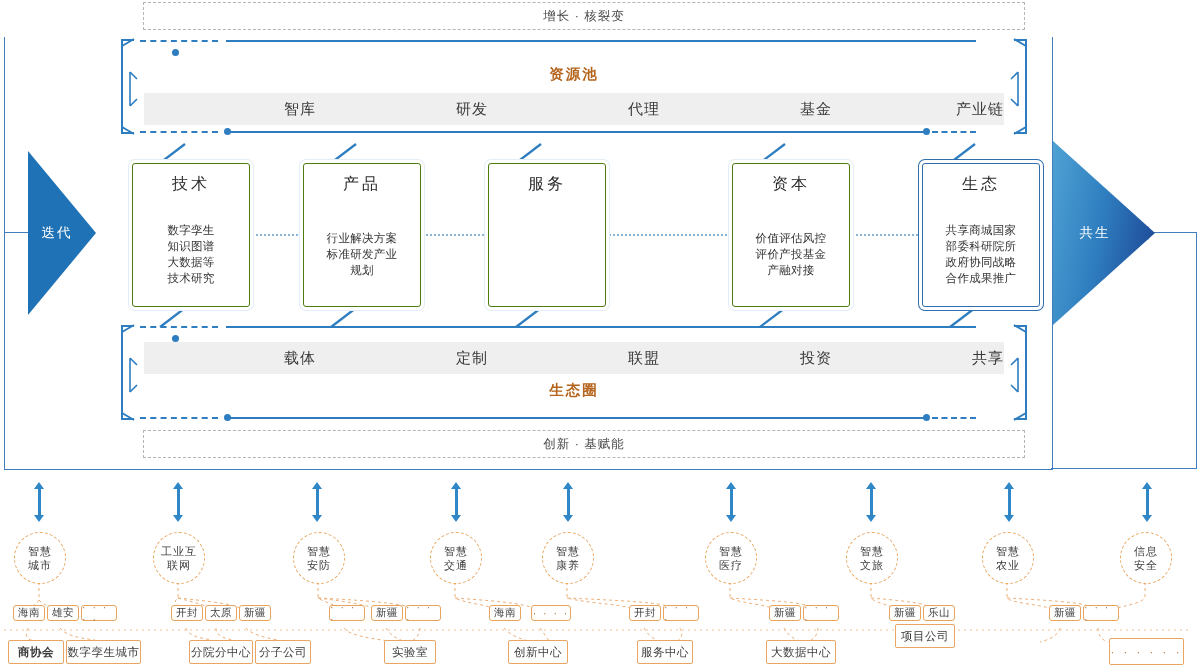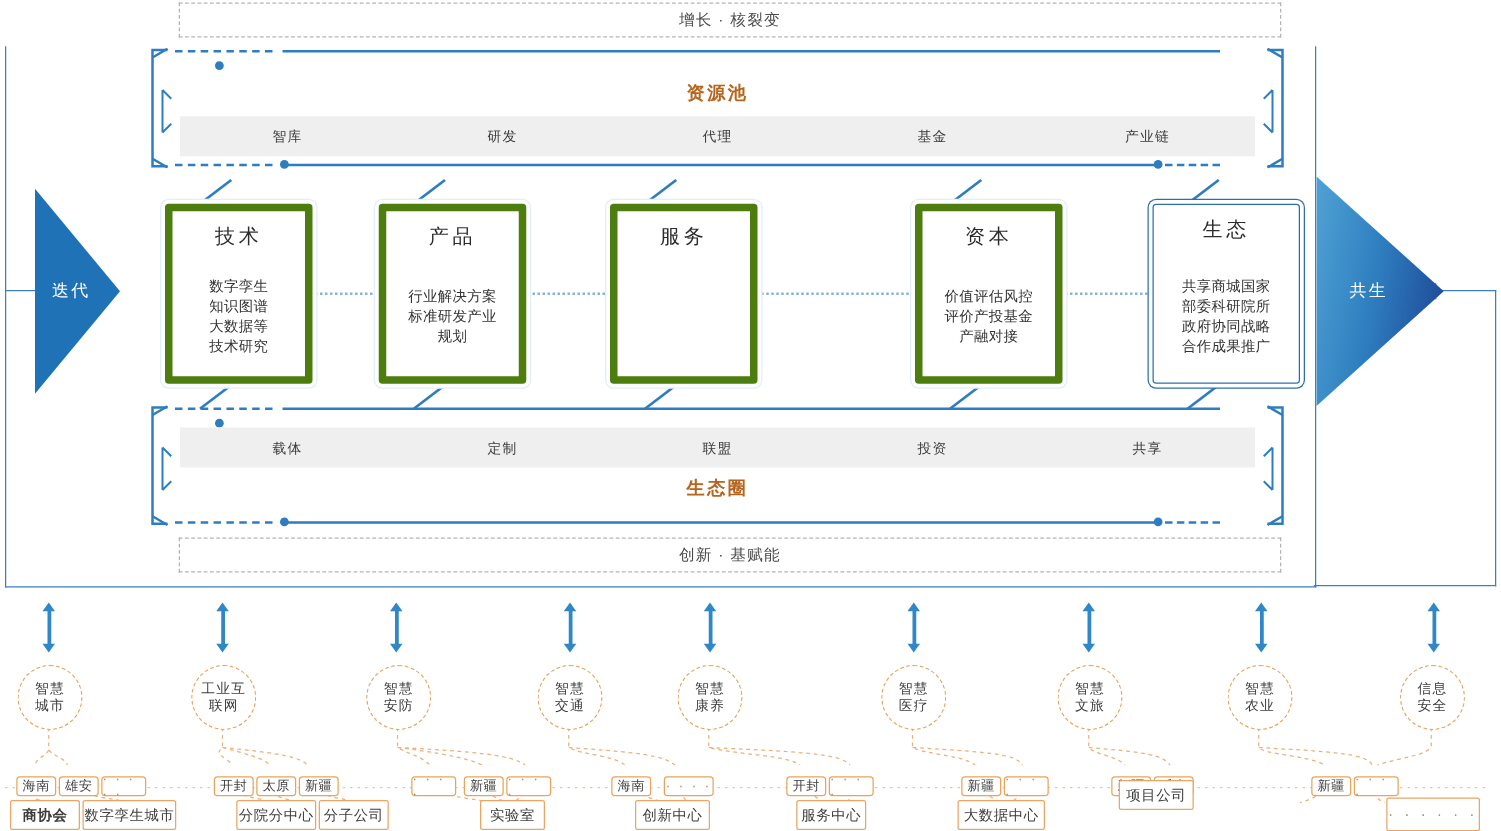--- a/index.html
+++ b/index.html
@@ -24,31 +24,31 @@
     border:1px solid #3f7fbf;
     background:transparent;
   }
   .bar-title{
     font-size:14.5px;font-weight:bold;color:#b5651d;letter-spacing:2px;
   }
   .bar-strip{
     background:#efefef;display:flex;align-items:center;
   }
   .bar-cell{
-    flex:1 1 0;text-align:center;font-size:11px;color:#3a3a3a;letter-spacing:1px;
+    flex:1 1 0;text-align:right;font-size:15px;color:#3a3a3a;letter-spacing:1px;
   }
 
   .dline{position:absolute;background:#2e7dc0;height:2px;}
   .ddash{position:absolute;height:0;border-top:2px dashed #2e7dc0;}
   .dot{position:absolute;width:7px;height:7px;border-radius:50%;background:#2e7dc0;}
 
   
   .card{
     position:absolute;background:#fff;
-    border:6px solid #4d7c0f;
+    border:1px solid #4d7c0f;
     border-radius:3px;
     box-shadow:0 0 0 3px #fff, 0 0 0 4px #e3eef7;
     display:flex;flex-direction:column;align-items:center;
     padding-top:10px;box-sizing:border-box;
   }
   .card.hl{
     border:1px solid #2f6fae;
     box-shadow:0 0 0 3px #fff, 0 0 0 4px #2f6fae;
     justify-content:center;
   }
@@ -86,21 +86,21 @@
     border:1px dashed #e8a45c;
     display:flex;align-items:center;justify-content:center;
     font-size:11px;line-height:14px;color:#3c3c3c;text-align:center;
     letter-spacing:1px;
     background:#fff;
   }
   .tag{
     position:absolute;border:1px solid #e8a45c;border-radius:3px;
     background:#fff;font-size:10.5px;color:#3c3c3c;
     display:flex;align-items:center;justify-content:center;
-    height:16px;box-sizing:border-box;letter-spacing:0.5px;margin-top:16px;
+    height:16px;box-sizing:border-box;letter-spacing:0.5px;
   }
   .tag.dots{color:#b08050;letter-spacing:2px;}
   .leaf{
     position:absolute;border:1px solid #eba563;border-radius:2px;
     background:#fff;font-size:11.5px;color:#3c3c3c;
     display:flex;align-items:center;justify-content:center;
     height:24px;box-sizing:border-box;letter-spacing:0.5px;
   }
   .leaf.dots{letter-spacing:3px;color:#b08050;}
   svg.wires{position:absolute;left:0;top:0;pointer-events:none;}

